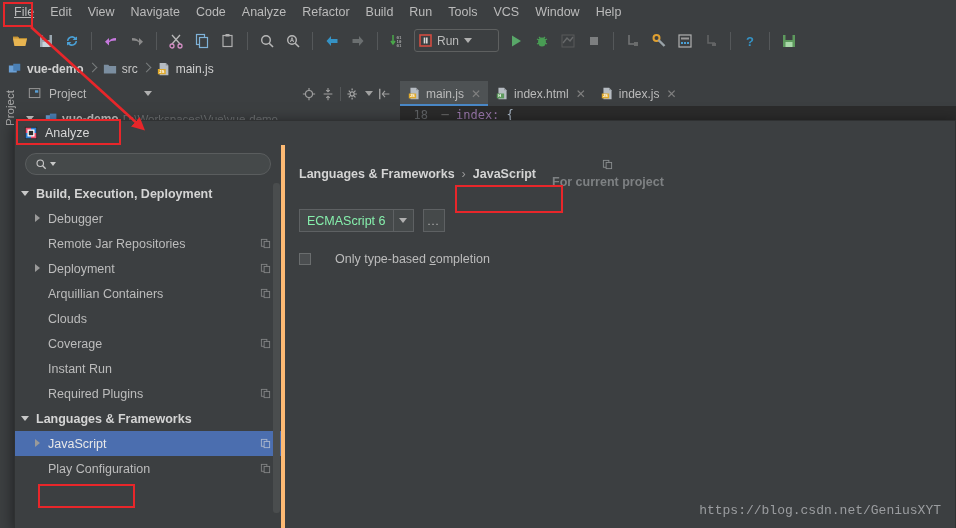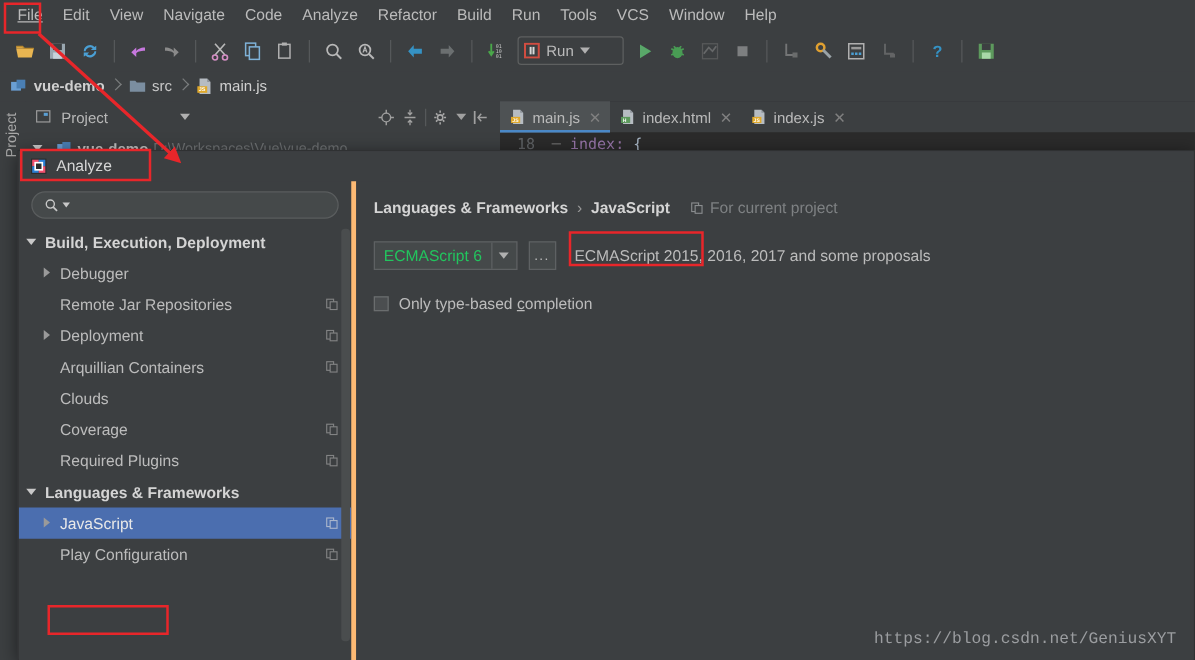--- a/index.html
+++ b/index.html
@@ -148,38 +148,38 @@
   }
   .t-arrow.none:after{content:none;}
   .t-label{white-space:nowrap;}
   .t-copy{margin-left:auto;margin-right:10px;opacity:.65;}
   .t-scroll{
     position:absolute;right:1px;top:2px;width:7px;height:330px;background:#4a4d4e;border-radius:3px;
   }
   .dlg-right{flex:1;background:#3c3f41;padding:14px 0 0 14px;box-sizing:border-box;position:relative;}
   .rt-crumb{display:flex;align-items:center;gap:7px;font-size:12.5px;color:#d4d4d4;font-weight:bold;}
   .rt-crumb .sep{color:#9a9a9a;font-weight:normal;}
-  .rt-scope{color:#7e8183;font-weight:normal;display:flex;align-items:center;gap:5px;margin-left:9px;}
+  .rt-scope{color:#7e8183;font-weight:bold;display:flex;align-items:center;gap:5px;margin-left:9px;flex-direction:column;}
   .rt-form{margin-top:20px;display:flex;align-items:center;gap:9px;}
   .rt-lbl{font-size:12.5px;color:#bcbcbc;}
   .combo{
     height:23px;min-width:103px;border:1px solid #5e6163;background:#45494a;
     display:flex;align-items:center;box-sizing:border-box;
   }
-  .combo .val{flex:1;padding:0 7px;font-size:12.5px;color:#22c55e;white-space:nowrap;}
+  .combo .val{flex:1;padding:0 7px;font-size:12.5px;color:#86efac;white-space:nowrap;}
   .combo .arrowbox{
     width:19px;height:21px;border-left:1px solid #5e6163;display:flex;align-items:center;justify-content:center;
   }
   .ellipsisbtn{
     width:22px;height:23px;border:1px solid #5e6163;background:#45494a;
     display:flex;align-items:center;justify-content:center;color:#bbb;font-size:11px;
     letter-spacing:1px;box-sizing:border-box;
   }
   .rt-hint{font-size:12.5px;color:#bcbcbc;margin-left:6px;white-space:nowrap;}
-  .checkrow{margin-top:20px;display:flex;align-items:center;gap:8px;}
+  .checkrow{margin-top:20px;display:flex;align-items:center;gap:24px;}
   .cbox{
     width:12px;height:12px;border:1px solid #6a6d6e;background:#4b4e50;box-sizing:border-box;
   }
   .cbl{font-size:12.5px;color:#bcbcbc;}
   .cbl u{text-decoration:underline;}
 
   
   .annbox{position:absolute;border:2px solid #e8262a;box-sizing:border-box;pointer-events:none;}
   .annsvg{position:absolute;left:0;top:0;width:956px;height:528px;pointer-events:none;}
   .watermark{
@@ -548,20 +548,24 @@
           <div class="t-row">
             <span class="t-arrow none"></span>
             <span class="t-label">Coverage</span>
             <svg class="t-copy" width="11" height="11" viewBox="0 0 16 16">
                 <rect x="2" y="2" width="8" height="10" fill="none" stroke="#a8a8a8" stroke-width="1.3"></rect>
                 <rect x="6" y="5" width="8" height="9" fill="#3c3f41" stroke="#a8a8a8" stroke-width="1.3"></rect>
               </svg>
           </div>
           <div class="t-row">
             <span class="t-arrow none"></span>
+            <span class="t-label">Instant Run</span>
+          </div>
+          <div class="t-row">
+            <span class="t-arrow none"></span>
             <span class="t-label">Required Plugins</span>
             <svg class="t-copy" width="11" height="11" viewBox="0 0 16 16">
                 <rect x="2" y="2" width="8" height="10" fill="none" stroke="#a8a8a8" stroke-width="1.3"></rect>
                 <rect x="6" y="5" width="8" height="9" fill="#3c3f41" stroke="#a8a8a8" stroke-width="1.3"></rect>
               </svg>
           </div>
           <div class="t-row cat">
             <span class="t-arrow down"></span>
             <span class="t-label">Languages &amp; Frameworks</span>
           </div>
@@ -602,21 +606,20 @@
         <div class="rt-form">
           <div class="combo">
             <span class="val">ECMAScript 6</span>
             <span class="arrowbox">
               <span class="caret-dn"></span>
             </span>
           </div>
           <div class="ellipsisbtn">
             <span>...</span>
           </div>
-          <span class="rt-hint">ECMAScript 2015, 2016, 2017 and some proposals</span>
         </div>
 
         <div class="checkrow">
           <span class="cbox"></span>
           <span class="cbl"><span>Only type-based </span><u>c</u><span>ompletion</span></span>
         </div>
 
         <div class="watermark">https://blog.csdn.net/GeniusXYT</div>
       </div>
     </div>

